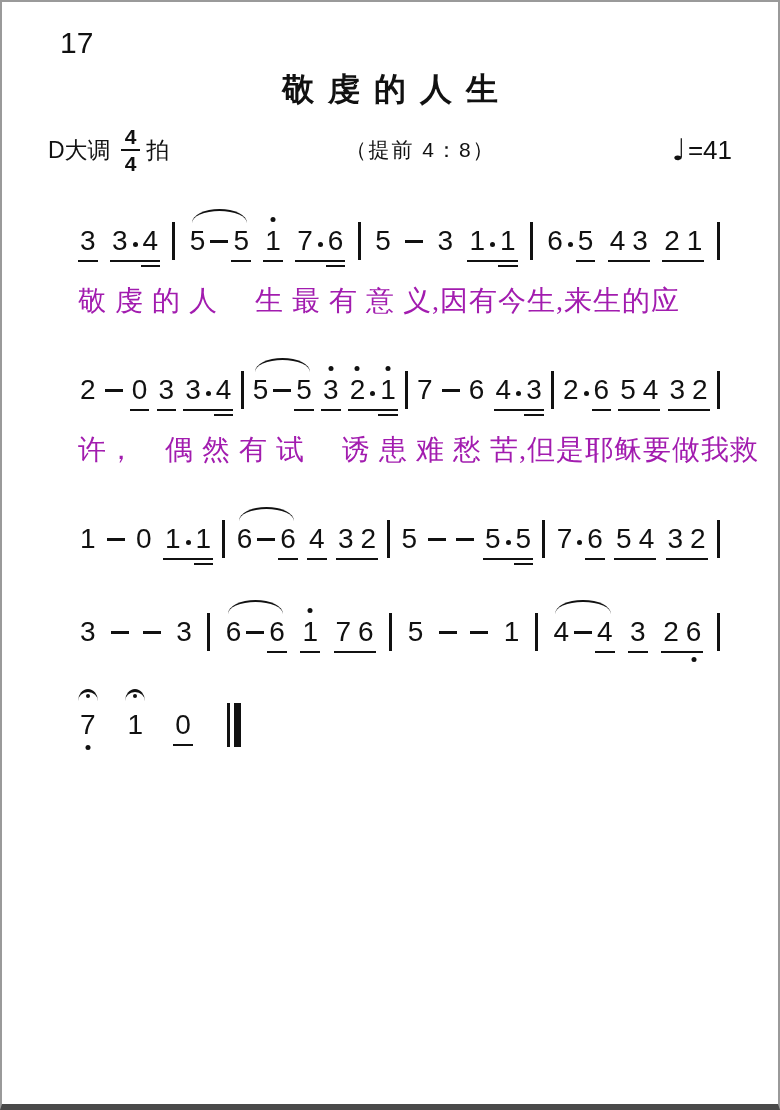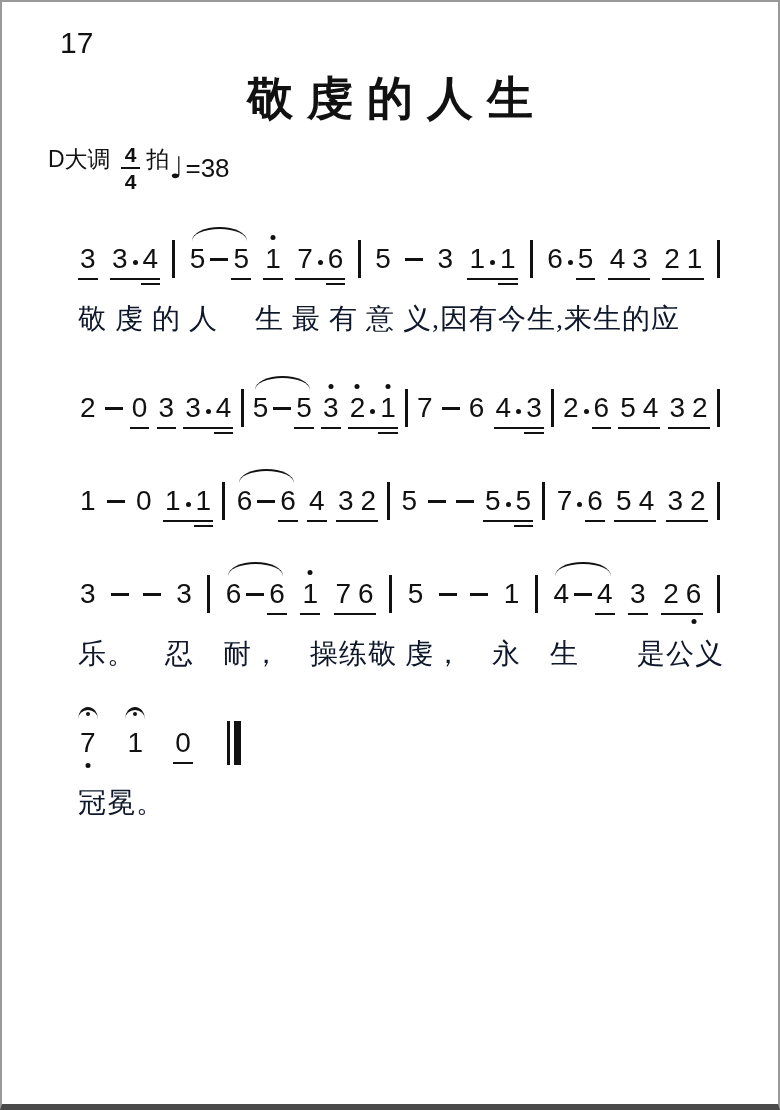--- a/index.html
+++ b/index.html
@@ -3,24 +3,24 @@
 <meta charset="utf-8">
 <style>
   html,body{margin:0;padding:0;background:#e8e8e8;}
   .page{
     width:780px;height:1110px;box-sizing:border-box;background:#fff;
     border:2px solid #9a9a9a;border-bottom:6px solid #4a4a4a;
     position:relative;overflow:hidden;color:#111;
     font-family:"Liberation Sans",sans-serif;margin:0 auto;
   }
   .page-number{position:absolute;top:24px;left:58px;font-size:30px;}
-  .song-title{text-align:center;margin-top:66px;font-size:46px;font-weight:bold;
+  .song-title{text-align:center;margin-top:66px;font-size:32px;font-weight:bold;
     letter-spacing:14px;text-indent:14px;}
   .header-row{display:flex;align-items:center;margin:14px 46px 0 46px;}
-  .header-left{display:flex;align-items:flex-start;font-size:23px;white-space:nowrap;}
+  .header-left{display:flex;align-items:center;font-size:23px;white-space:nowrap;}
   .frac{display:inline-flex;flex-direction:column;align-items:center;line-height:1;
     margin:0 6px 0 10px;font-weight:bold;font-size:21px;}
   .frac-num{border-bottom:2px solid #111;padding:0 4px 2px;}
   .frac-den{padding-top:2px;}
   .header-center{flex:1;text-align:center;font-size:21px;letter-spacing:2px;}
   .header-right{font-size:26px;white-space:nowrap;display:flex;align-items:center;}
   .note-glyph{font-family:"DejaVu Sans",sans-serif;font-size:30px;margin-right:2px;line-height:1;}
   .score{margin:44px 58px 0 76px;}
   .system{margin-bottom:47px;}
   .notes-row{display:flex;align-items:center;justify-content:space-between;
@@ -41,41 +41,42 @@
   .lodot{position:absolute;left:50%;transform:translateX(-50%);
     width:5px;height:5px;border-radius:50%;background:#111;}
   .ferm{position:absolute;top:-19px;left:50%;transform:translateX(-50%);
     width:20px;height:9px;border-top:3px solid #111;
     border-radius:50% 50% 0 0/100% 100% 0 0;}
   .ferm::after{content:'';position:absolute;left:50%;top:2px;transform:translateX(-50%);
     width:4px;height:4px;border-radius:50%;background:#111;}
   .slur{position:absolute;top:-15px;left:4px;right:4px;height:12px;
     border-top:2px solid #111;border-radius:50% 50% 0 0/100% 100% 0 0;}
   .lyrics{font-family:"Liberation Serif",serif;font-size:28px;white-space:pre;
-    letter-spacing:1px;color:#0f172a;}
+    letter-spacing:1px;color:#a21caf;}
 </style>
 </head>
 <body>
 
 <div class="page">
   <div class="page-number">17</div>
   <div class="song-title">敬虔的人生</div>
 
   <div class="header-row">
     <div class="header-left">
       <span>D大调</span>
       <span class="frac">
         <span class="frac-num">4</span>
         <span class="frac-den">4</span>
       </span>
       <span>拍</span>
     </div>
+    <div class="header-center">（提前 4：8）</div>
     <div class="header-right">
       <span class="note-glyph">♩</span>
-      <span>=38</span>
+      <span>=41</span>
     </div>
   </div>
 
   <div class="score" id="score">
       <div class="system">
         <div class="notes-row">
           <span class="note">
             <span>3</span>
             <span class="uline" style="bottom: -4px;"></span>
           </span>
@@ -268,20 +269,21 @@
             <span class="note">
               <span>3</span>
             </span>
             <span class="note">
               <span>2</span>
             </span>
             <span class="uline" style="bottom: -4px;"></span>
           </span>
           <span class="bar"></span>
         </div>
+        <div class="lyrics">许，　偶 然 有 试　 诱 患 难 愁 苦,但是耶稣要做我救</div>
       </div>
       <div class="system">
         <div class="notes-row">
           <span class="note">
             <span>1</span>
           </span>
           <span class="dash"></span>
           <span class="note">
             <span>0</span>
           </span>
@@ -436,21 +438,20 @@
               <span>2</span>
             </span>
             <span class="note">
               <span>6</span>
               <span class="lodot" style="bottom: -13px;"></span>
             </span>
             <span class="uline" style="bottom: -4px;"></span>
           </span>
           <span class="bar"></span>
         </div>
-        <div class="lyrics">乐。　忍　耐，　操练敬 虔，　永　生　　是公义</div>
       </div>
       <div class="system">
         <div class="notes-row short">
           <span class="note">
             <span>7</span>
             <span class="lodot" style="bottom: -8px;"></span>
             <span class="ferm"></span>
           </span>
           <span class="note">
             <span>1</span>
@@ -458,16 +459,15 @@
           </span>
           <span class="note">
             <span>0</span>
             <span class="uline" style="bottom: -4px;"></span>
           </span>
           <span class="finalbar">
             <span class="fb-thin"></span>
             <span class="fb-thick"></span>
           </span>
         </div>
-        <div class="lyrics">冠冕。</div>
       </div>
     </div>
 </div>
 
 </body></html>

